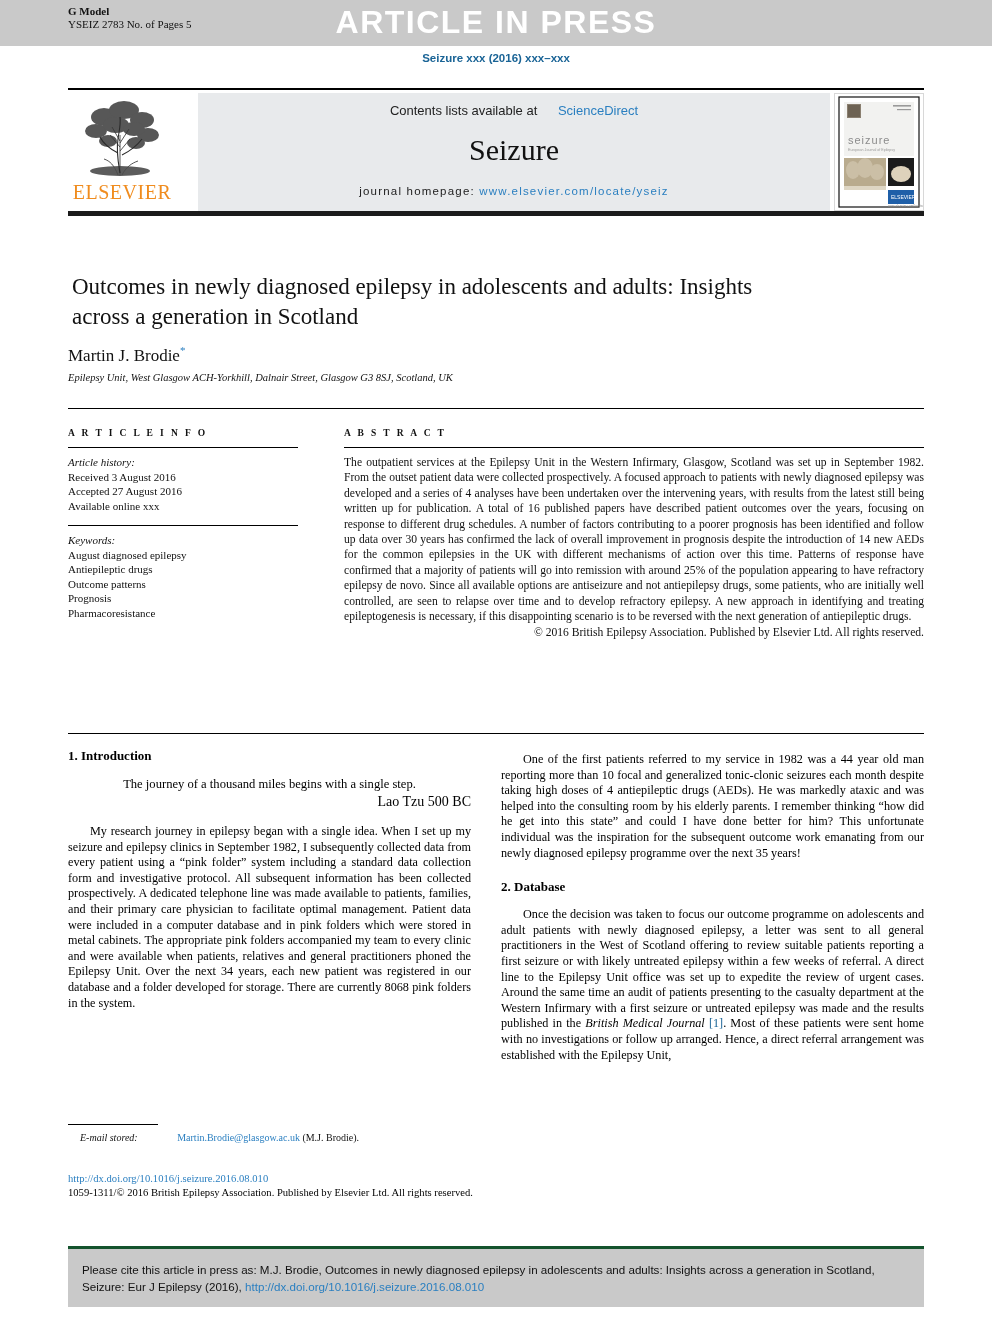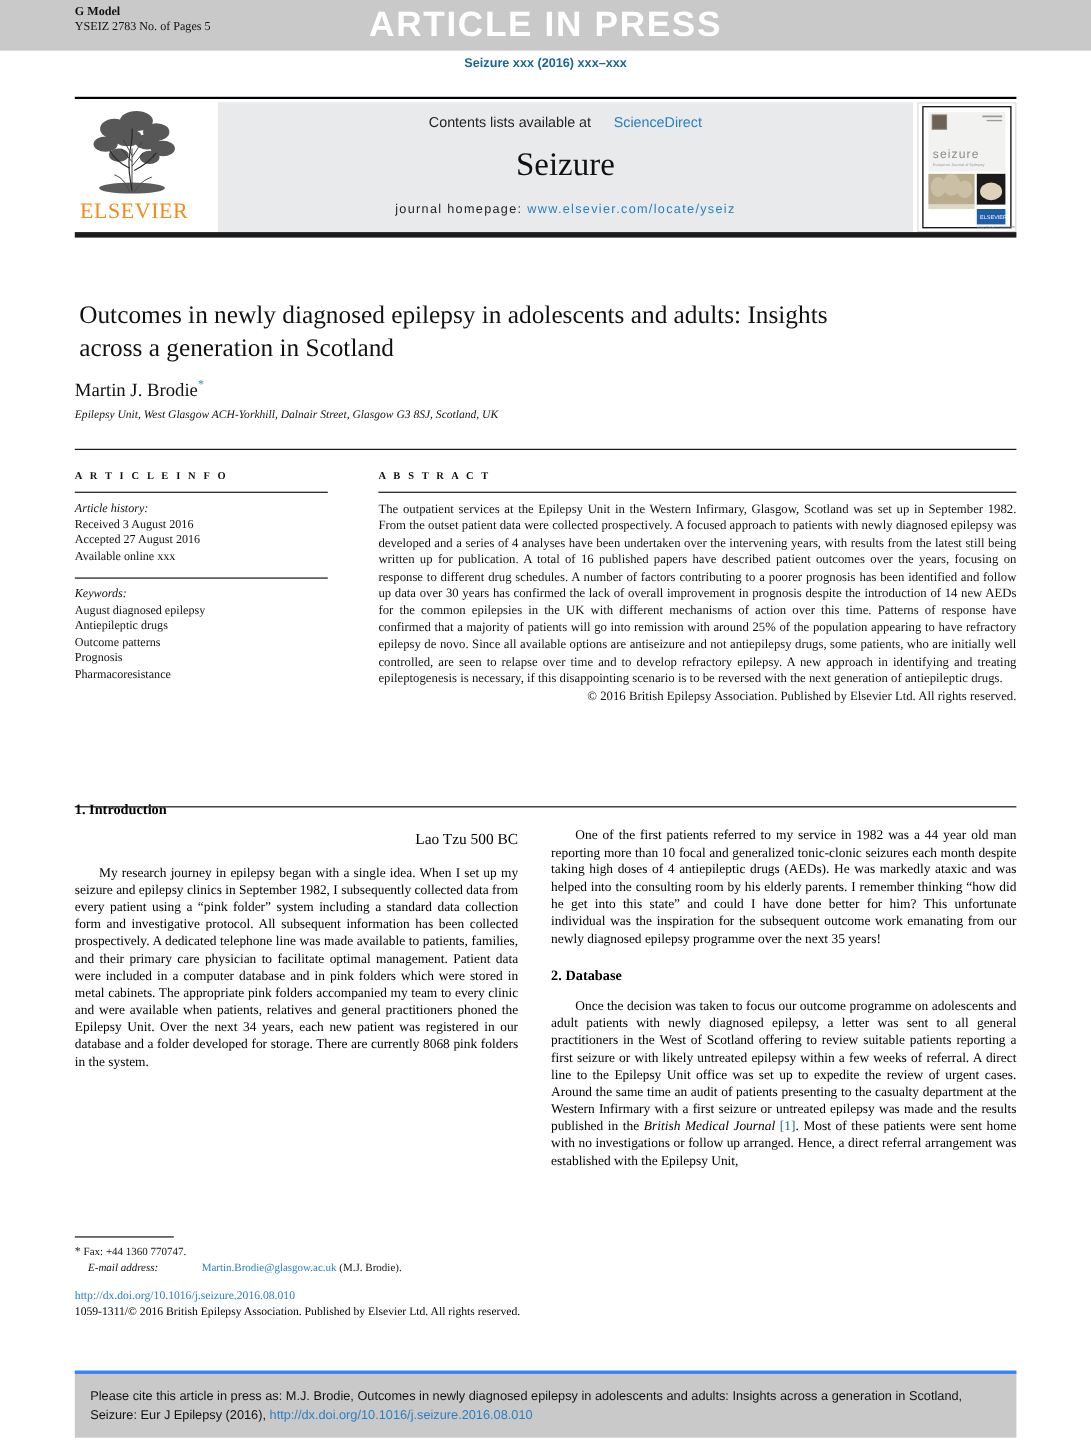--- a/index.html
+++ b/index.html
@@ -211,21 +211,21 @@
 
   .rule-above-body {
     position: absolute;
     left: 68px; top: 733px;
     width: 856px; height: 1px; background: #000;
   }
 
   
   .col-left {
     position: absolute;
-    left: 68px; top: 728px;
+    left: 68px; top: 748px;
     width: 403px;
   }
   .col-right {
     position: absolute;
     left: 501px; top: 752px;
     width: 423px;
   }
   h2.sec {
     font-family: "Liberation Serif", serif;
     font-weight: bold;
@@ -286,21 +286,21 @@
   }
   .doi-block a { color: #2a7fc0; text-decoration: none; }
 
   
   .cite-box {
     position: absolute;
     left: 68px; top: 1246px;
     width: 856px;
     box-sizing: border-box;
     background: #c9c9c9;
-    border-top: 3px solid #3b82f6;
+    border-top: 3px solid #14532d;
     padding: 12px 14px 12px 14px;
     font-family: "Liberation Sans", sans-serif;
     font-size: 11.6px;
     line-height: 17px;
     color: #111;
   }
   .cite-box a { color: #2a7fc0; text-decoration: none; }
 </style>
 </head>
 <body>
@@ -419,38 +419,35 @@
   <div class="sec-label">A B S T R A C T</div>
   <div class="hr-thin"></div>
   <div class="abstract-body">The outpatient services at the Epilepsy Unit in the Western Infirmary, Glasgow, Scotland was set up in September 1982. From the outset patient data were collected prospectively. A focused approach to patients with newly diagnosed epilepsy was developed and a series of 4 analyses have been undertaken over the intervening years, with results from the latest still being written up for publication. A total of 16 published papers have described patient outcomes over the years, focusing on response to different drug schedules. A number of factors contributing to a poorer prognosis has been identified and follow up data over 30 years has confirmed the lack of overall improvement in prognosis despite the introduction of 14 new AEDs for the common epilepsies in the UK with different mechanisms of action over this time. Patterns of response have confirmed that a majority of patients will go into remission with around 25% of the population appearing to have refractory epilepsy de novo. Since all available options are antiseizure and not antiepilepsy drugs, some patients, who are initially well controlled, are seen to relapse over time and to develop refractory epilepsy. A new approach in identifying and treating epileptogenesis is necessary, if this disappointing scenario is to be reversed with the next generation of antiepileptic drugs.</div>
   <div class="copyright-line">© 2016 British Epilepsy Association. Published by Elsevier Ltd. All rights reserved.</div>
 </div>
 
 <div class="rule-above-body"></div>
 
 <div class="col-left">
   <h2 class="sec">1. Introduction</h2>
+  <p class="quote">The journey of a thousand miles begins with a single step.</p>
   <div class="quote-attrib">Lao Tzu 500 BC</div>
   <p class="body">My research journey in epilepsy began with a single idea. When I set up my seizure and epilepsy clinics in September 1982, I subsequently collected data from every patient using a “pink folder” system including a standard data collection form and investigative protocol. All subsequent information has been collected prospectively. A dedicated telephone line was made available to patients, families, and their primary care physician to facilitate optimal management. Patient data were included in a computer database and in pink folders which were stored in metal cabinets. The appropriate pink folders accompanied my team to every clinic and were available when patients, relatives and general practitioners phoned the Epilepsy Unit. Over the next 34 years, each new patient was registered in our database and a folder developed for storage. There are currently 8068 pink folders in the system.</p>
 </div>
 
 <div class="col-right">
   <p class="body">One of the first patients referred to my service in 1982 was a 44 year old man reporting more than 10 focal and generalized tonic-clonic seizures each month despite taking high doses of 4 antiepileptic drugs (AEDs). He was markedly ataxic and was helped into the consulting room by his elderly parents. I remember thinking “how did he get into this state” and could I have done better for him? This unfortunate individual was the inspiration for the subsequent outcome work emanating from our newly diagnosed epilepsy programme over the next 35 years!</p>
   <h2 class="sec spaced">2. Database</h2>
   <p class="body"><span>Once the decision was taken to focus our outcome programme on adolescents and adult patients with newly diagnosed epilepsy, a letter was sent to all general practitioners in the West of Scotland offering to review suitable patients reporting a first seizure or with likely untreated epilepsy within a few weeks of referral. A direct line to the Epilepsy Unit office was set up to expedite the review of urgent cases. Around the same time an audit of patients presenting to the casualty department at the Western Infirmary with a first seizure or untreated epilepsy was made and the results published in the </span><span class="ital">British Medical Journal</span><span class="ref-link"> [1]</span><span>. Most of these patients were sent home with no investigations or follow up arranged. Hence, a direct referral arrangement was established with the Epilepsy Unit,</span></p>
 </div>
 
 <div class="footnote-rule"></div>
 <div class="footnote">
-  <div>
-    <span class="star">*</span>
-    <span>Fax: +44 1360 770747.</span>
-  </div>
   <div style="padding-left:12px">
-    <span class="lbl">E-mail address:</span>
+    <span class="lbl">E-mail stored:</span>
     <a href="#">Martin.Brodie@glasgow.ac.uk</a>
     <span>(M.J. Brodie).</span>
   </div>
 </div>
 
 <div class="doi-block">
   <div><a href="#">http://dx.doi.org/10.1016/j.seizure.2016.08.010</a></div>
   <div>1059-1311/© 2016 British Epilepsy Association. Published by Elsevier Ltd. All rights reserved.</div>
 </div>
 

